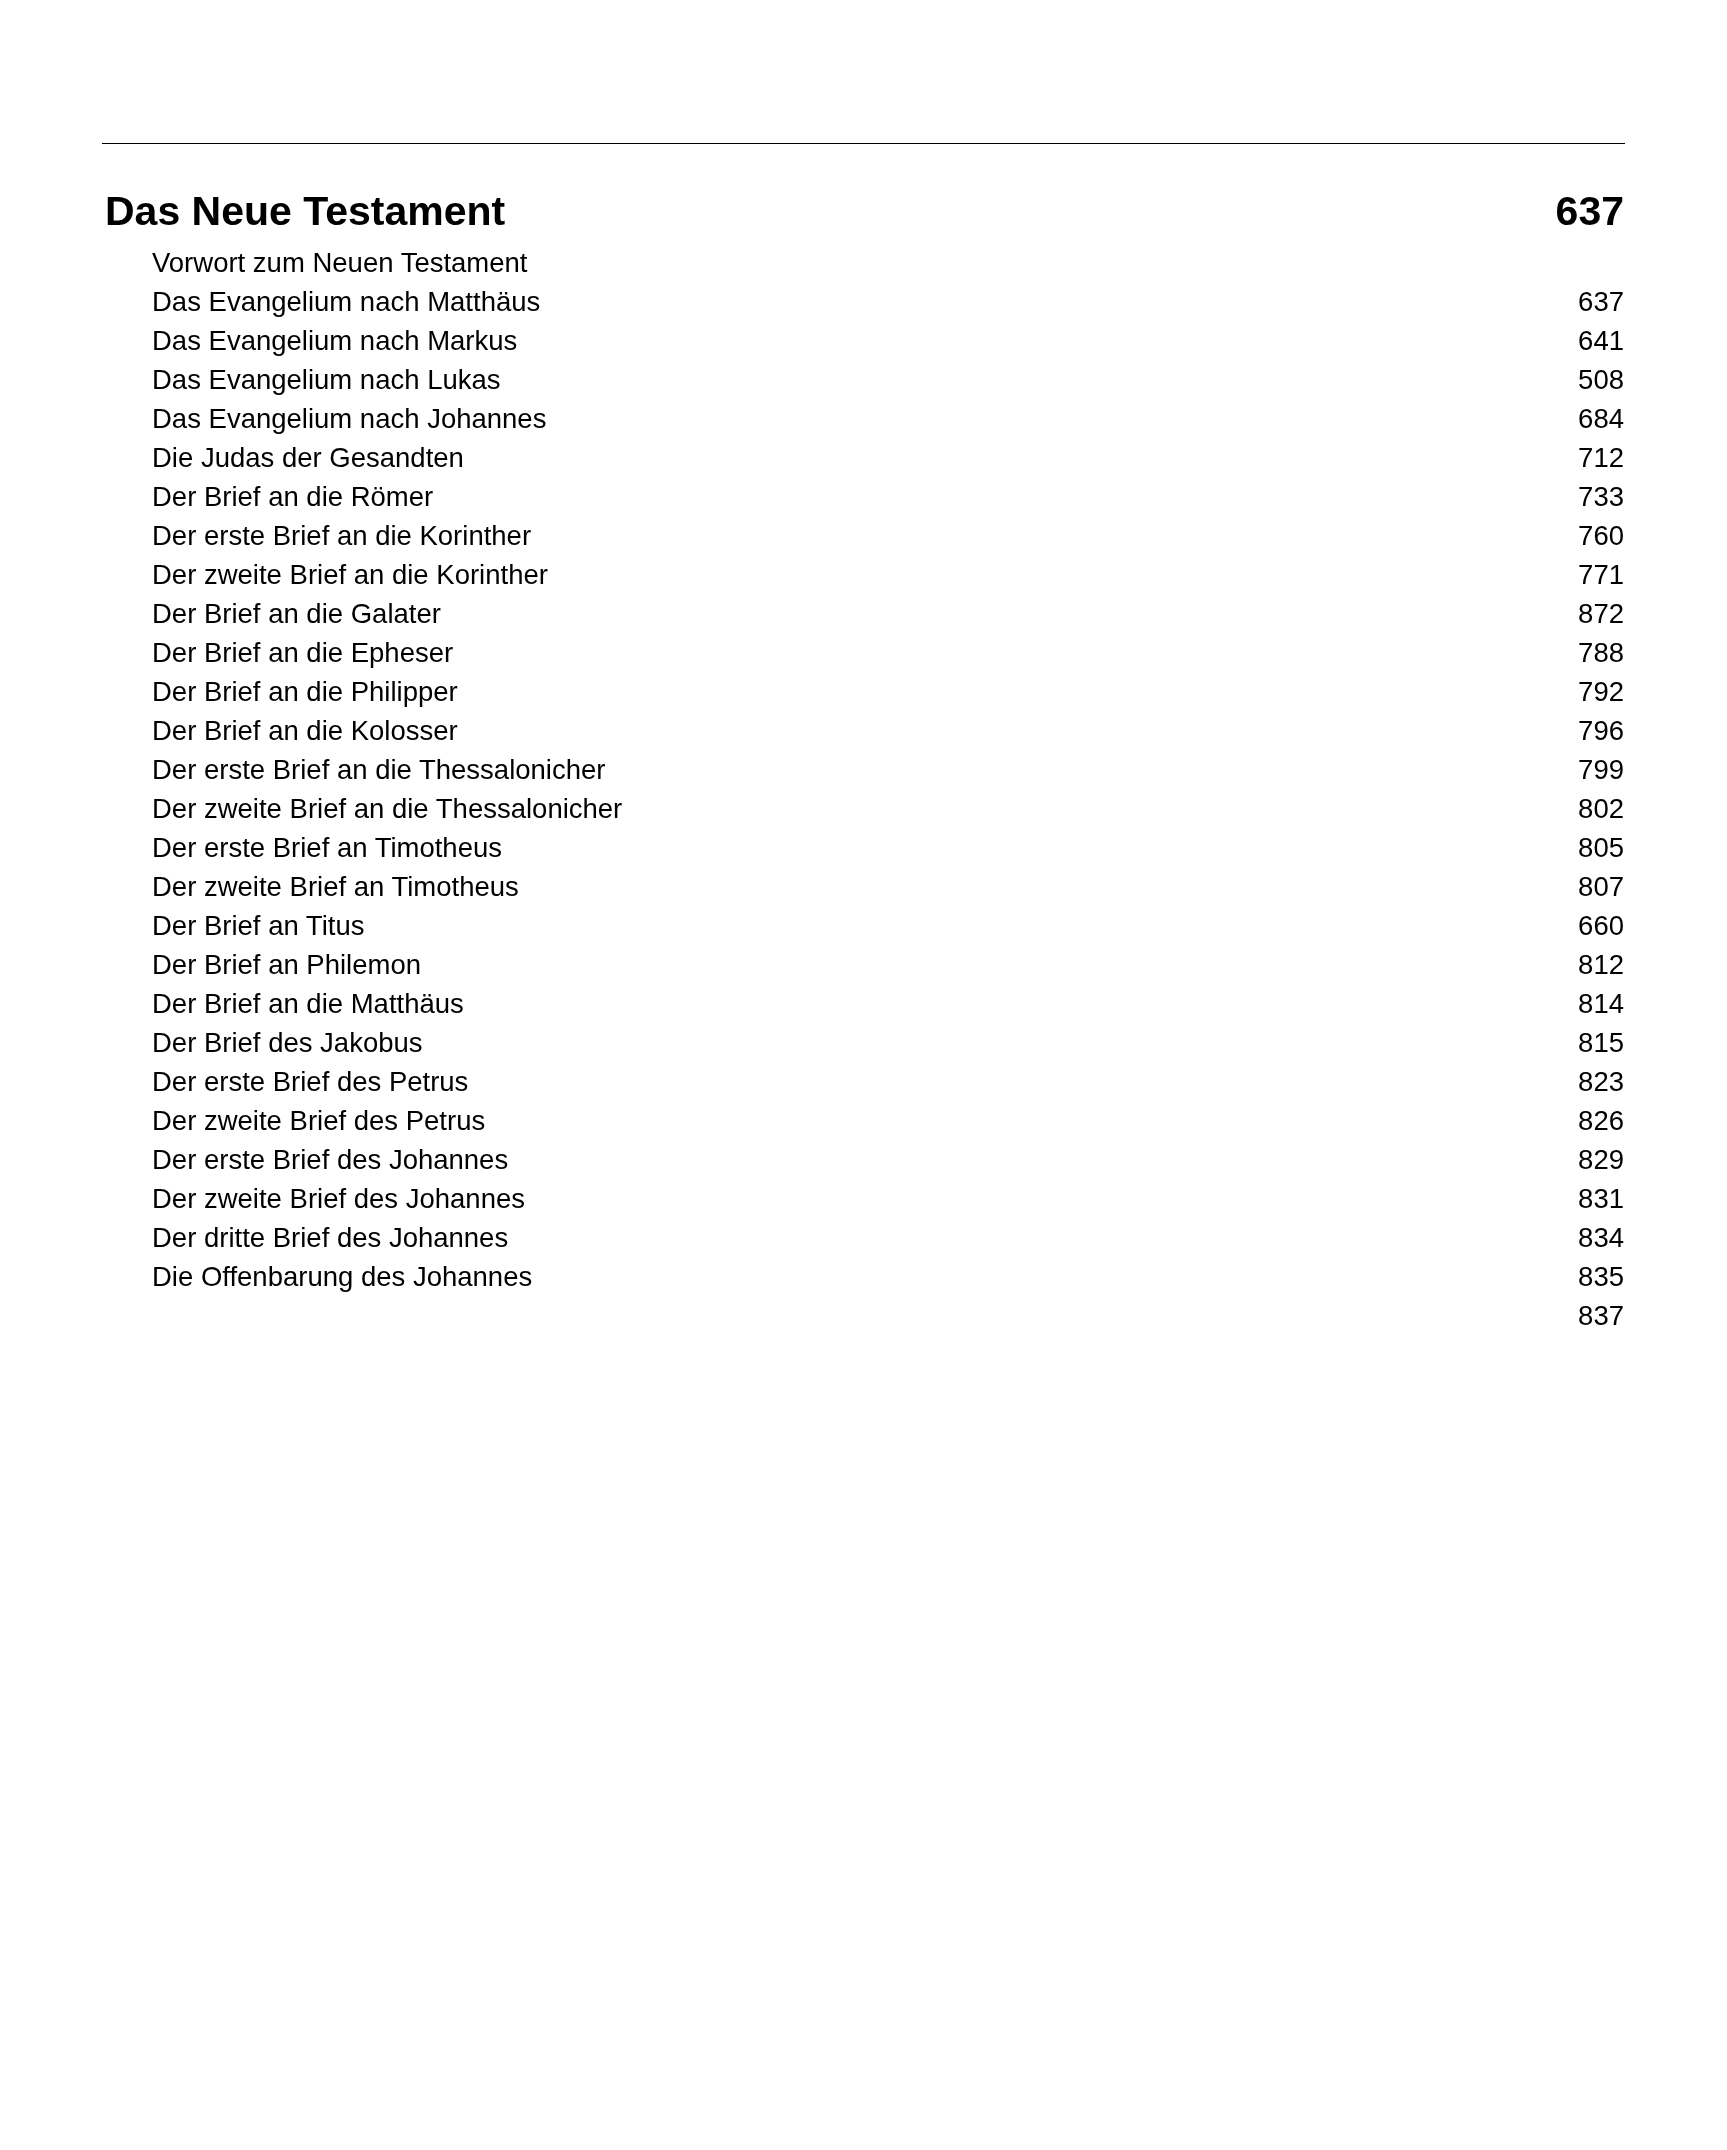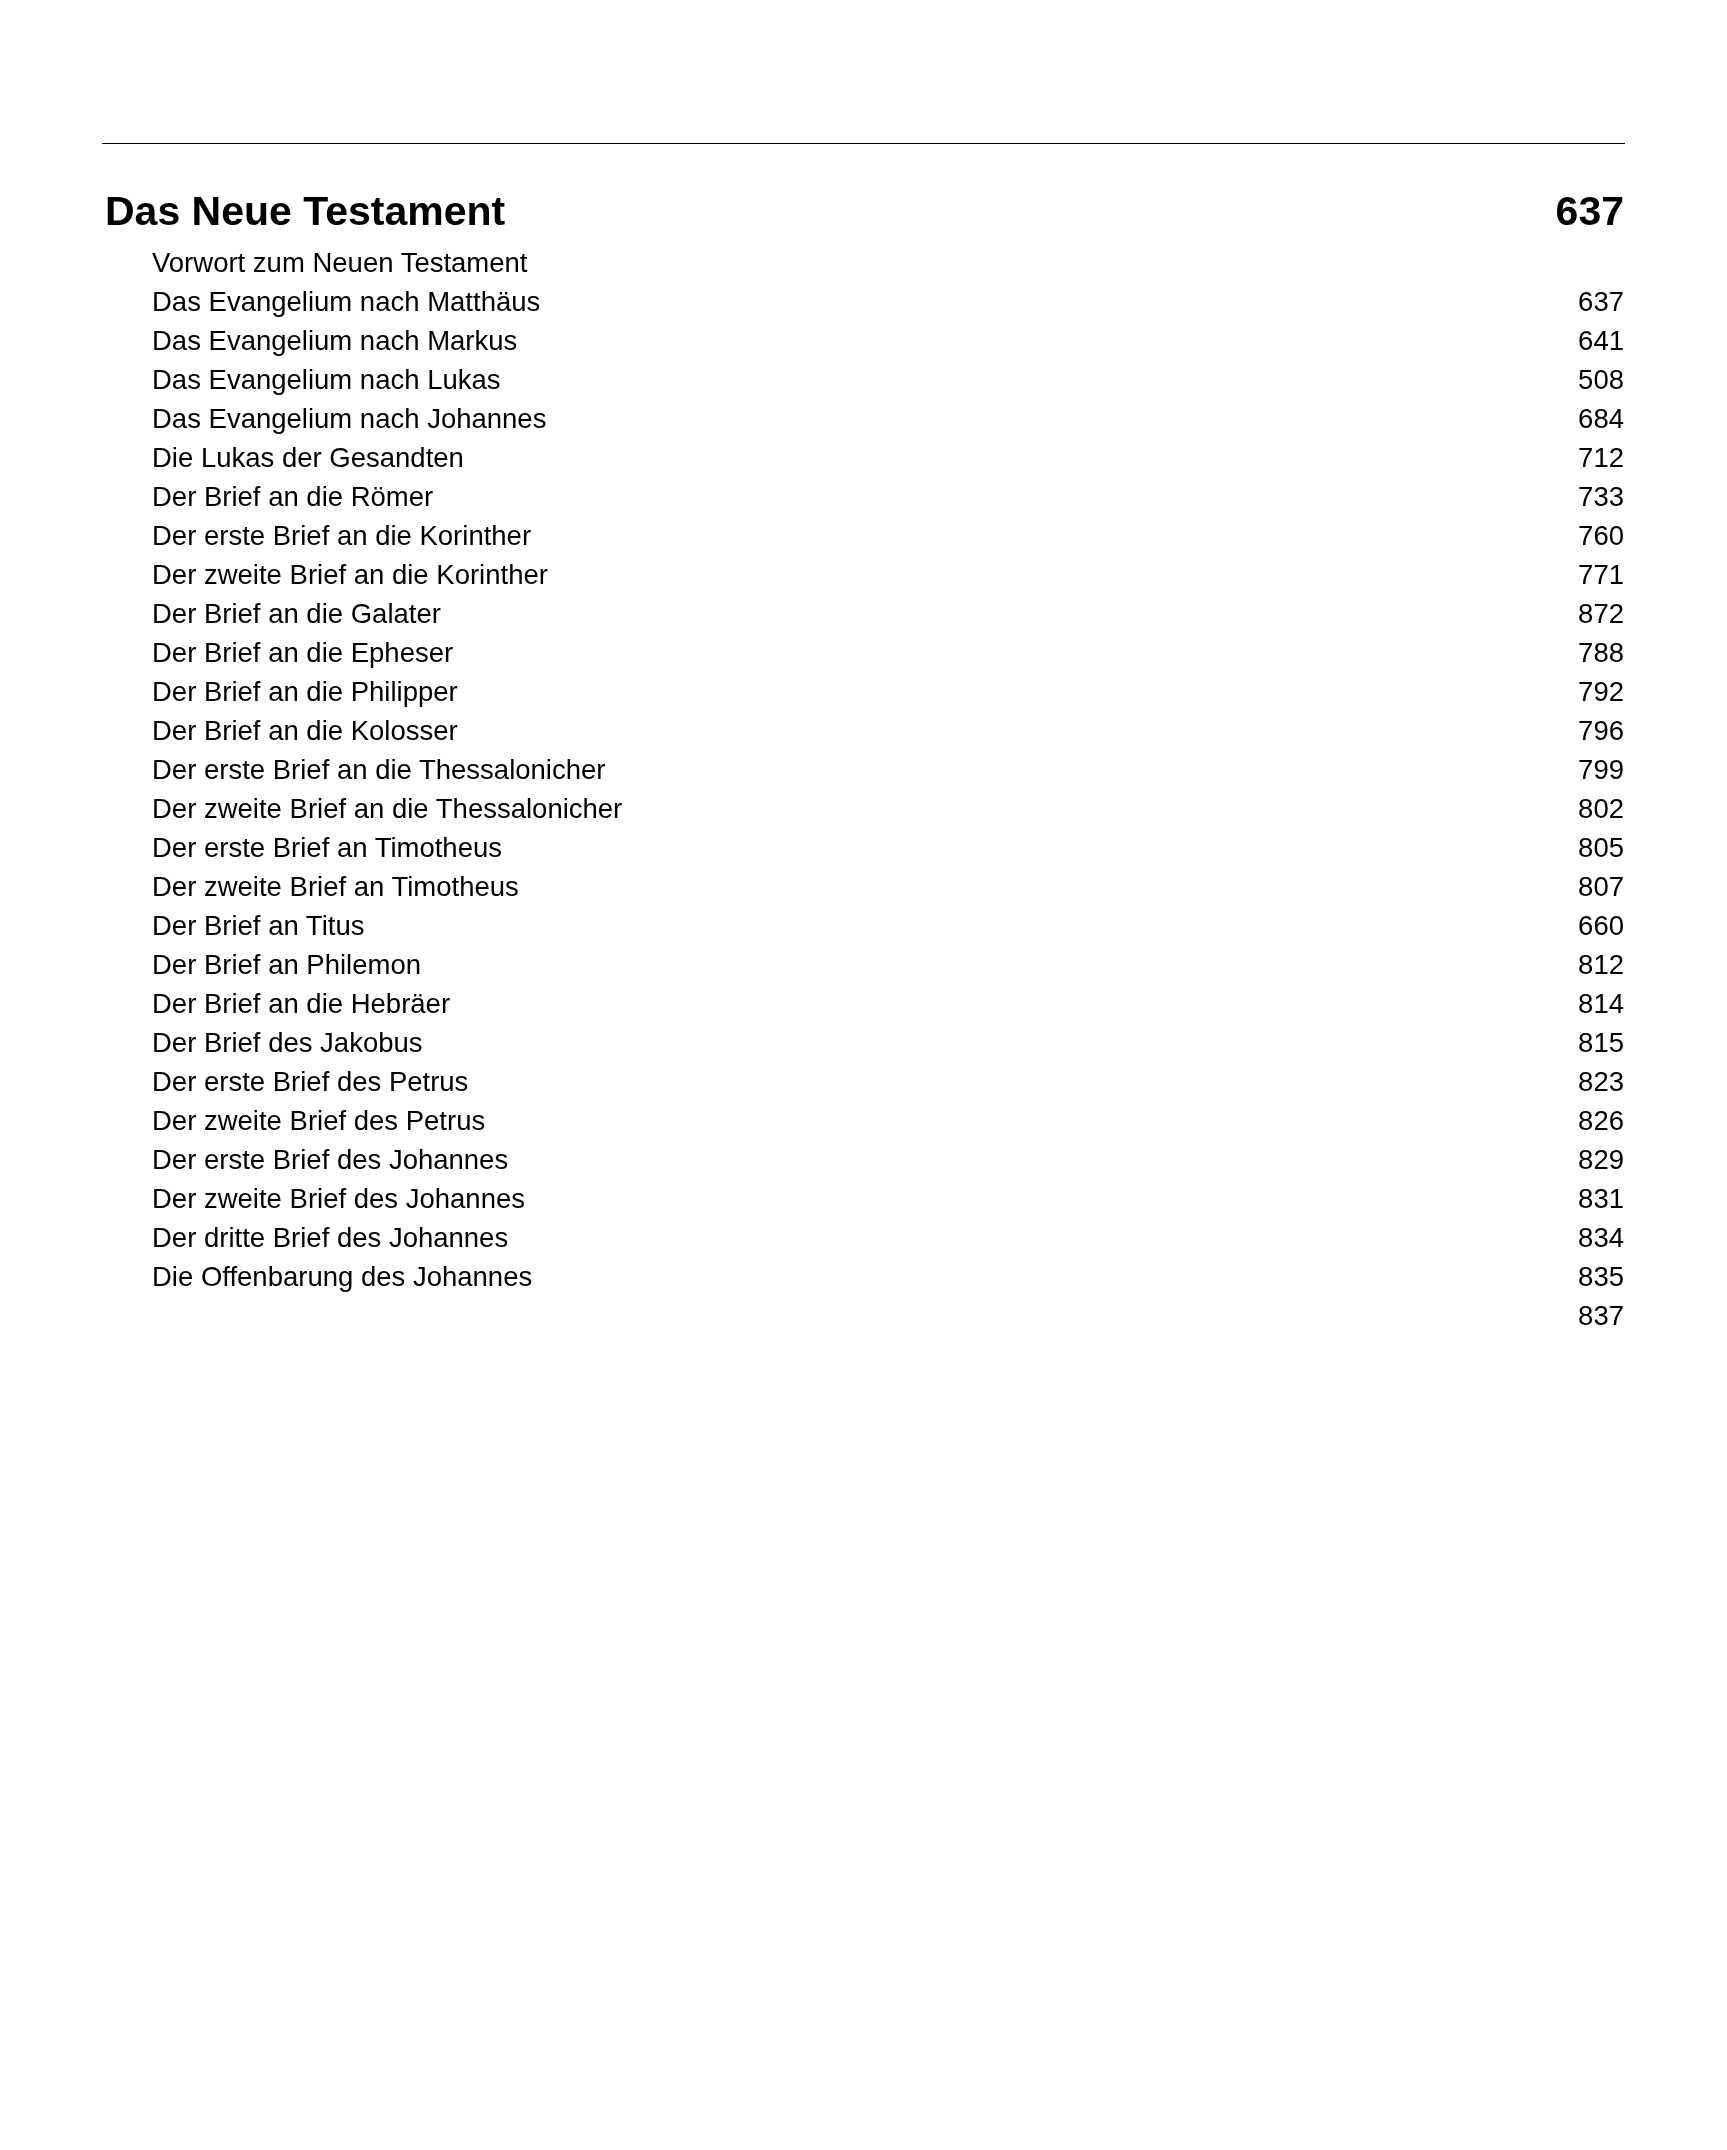--- a/index.html
+++ b/index.html
@@ -111,21 +111,21 @@
     <span class="pagenum">684</span>
   </div>
 
   <div class="toc-row">
     <span class="label">Das Evangelium nach Johannes</span>
     <span class="leader"></span>
     <span class="pagenum">712</span>
   </div>
 
   <div class="toc-row">
-    <span class="label">Die Lukas der Gesandten</span>
+    <span class="label">Die Judas der Gesandten</span>
     <span class="leader"></span>
     <span class="pagenum">733</span>
   </div>
 
   <div class="toc-row">
     <span class="label">Der Brief an die Römer</span>
     <span class="leader"></span>
     <span class="pagenum">760</span>
   </div>
 
@@ -195,21 +195,21 @@
     <span class="pagenum">812</span>
   </div>
 
   <div class="toc-row">
     <span class="label">Der Brief an Philemon</span>
     <span class="leader"></span>
     <span class="pagenum">814</span>
   </div>
 
   <div class="toc-row">
-    <span class="label">Der Brief an die Hebräer</span>
+    <span class="label">Der Brief an die Matthäus</span>
     <span class="leader"></span>
     <span class="pagenum">815</span>
   </div>
 
   <div class="toc-row">
     <span class="label">Der Brief des Jakobus</span>
     <span class="leader"></span>
     <span class="pagenum">823</span>
   </div>
 

